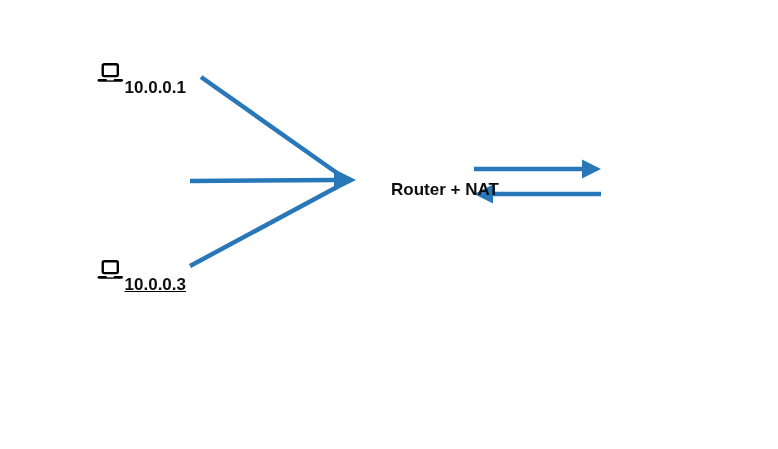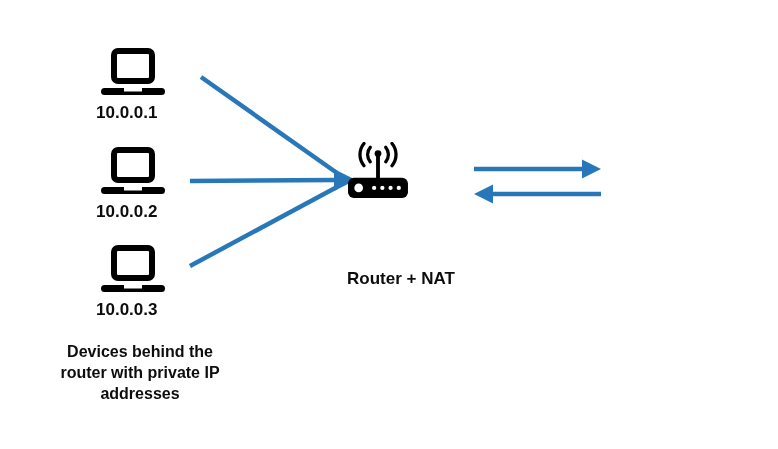--- a/index.html
+++ b/index.html
@@ -18,22 +18,21 @@
   svg.arrows-layer {
     position: absolute;
     left: 0;
     top: 0;
     width: 778px;
     height: 449px;
   }
   .group {
     position: absolute;
     display: flex;
-    flex-direction: column;
-    align-items: flex-start;
+    align-items: flex-end;
   }
   .device { width: 90px; }
   .device .icon { width: 74px; height: 50px; }
   .ip-label, .node-name {
     font-weight: 700;
     color: #0d0d0d;
     font-size: 17px;
     white-space: nowrap;
     text-align: center;
   }
@@ -81,30 +80,22 @@
 
   <div class="group device" style="left:96px; top:48px;">
     <svg class="icon" viewBox="0 0 72 50" xmlns="http://www.w3.org/2000/svg">
       <rect x="17" y="3" width="38" height="30" rx="4" fill="none" stroke="#000" stroke-width="6"></rect>
       <rect x="4" y="40" width="64" height="7" rx="3.5" fill="#000"></rect>
       <rect x="27" y="40" width="18" height="3.5" fill="#fff"></rect>
     </svg>
     <div class="ip-label">10.0.0.1</div>
   </div>
 
-  <div class="group device" style="left:96px; top:147px;">
-    <svg class="icon" viewBox="0 0 72 50" xmlns="http://www.w3.org/2000/svg">
-      <rect x="17" y="3" width="38" height="30" rx="4" fill="none" stroke="#000" stroke-width="6"></rect>
-      <rect x="4" y="40" width="64" height="7" rx="3.5" fill="#000"></rect>
-      <rect x="27" y="40" width="18" height="3.5" fill="#fff"></rect>
-    </svg>
-    <div class="ip-label">10.0.0.2</div>
-  </div>
 
-  <div class="group device" style="left:96px; top:245px;">
+  <div class="group device" style="left:96px; top:245px;text-decoration:underline;">
     <svg class="icon" viewBox="0 0 72 50" xmlns="http://www.w3.org/2000/svg">
       <rect x="17" y="3" width="38" height="30" rx="4" fill="none" stroke="#000" stroke-width="6"></rect>
       <rect x="4" y="40" width="64" height="7" rx="3.5" fill="#000"></rect>
       <rect x="27" y="40" width="18" height="3.5" fill="#fff"></rect>
     </svg>
     <div class="ip-label">10.0.0.3</div>
   </div>
 
   <div class="group router-group">
     <svg class="icon" viewBox="0 0 64 60" xmlns="http://www.w3.org/2000/svg">
@@ -118,17 +109,14 @@
       <circle cx="32" cy="12" r="3.5" fill="#000"></circle>
       <path d="M24 5.5 A 11.5 11.5 0 0 0 24 20.5" stroke="#000" stroke-width="3.4" fill="none" stroke-linecap="round"></path>
       <path d="M17.5 1.5 A 18 18 0 0 0 17.5 24.5" stroke="#000" stroke-width="3.4" fill="none" stroke-linecap="round"></path>
       <path d="M40 5.5 A 11.5 11.5 0 0 1 40 20.5" stroke="#000" stroke-width="3.4" fill="none" stroke-linecap="round"></path>
       <path d="M46.5 1.5 A 18 18 0 0 1 46.5 24.5" stroke="#000" stroke-width="3.4" fill="none" stroke-linecap="round"></path>
     </svg>
     <div class="node-name">Router + NAT</div>
   </div>
 
 
-  <div class="caption">Devices behind the
-router with private IP
-addresses</div>
 
 </div>
 
 </body></html>

